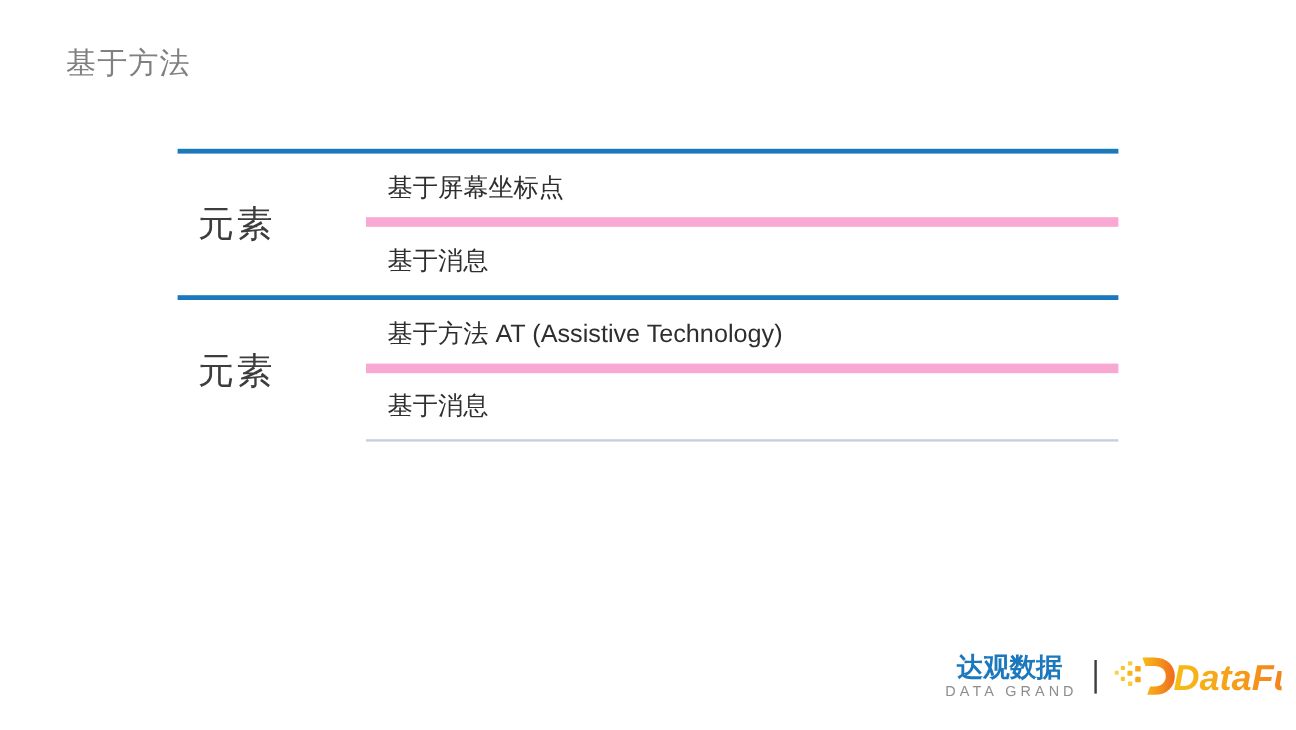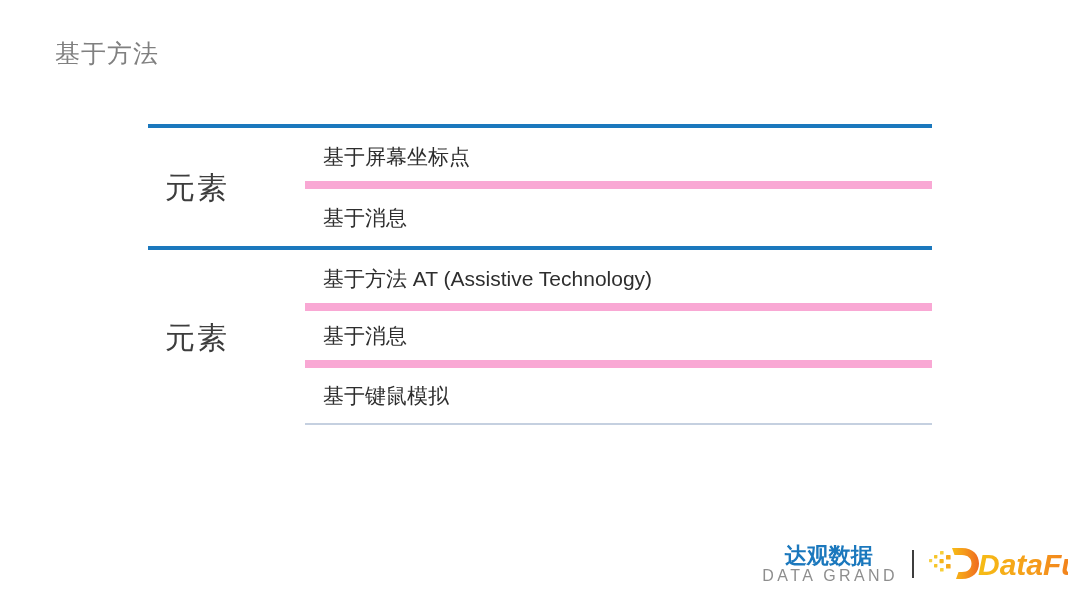--- a/index.html
+++ b/index.html
@@ -124,21 +124,21 @@
   }
   .logo-datagrand .cn {
     font-size: 22px;
     line-height: 24px;
     font-weight: bold;
     color: #1b78bd;
     letter-spacing: 0px;
     white-space: nowrap;
   }
   .logo-datagrand .en {
-    font-size: 16px;
+    font-size: 12px;
     line-height: 14px;
     color: #8e8e8e;
     letter-spacing: 3.4px;
     white-space: nowrap;
     margin-top: 1px;
     padding-left: 3px;
   }
   .logo-sep {
     width: 2px;
     height: 28px;
@@ -182,23 +182,20 @@
     <div class="group group-b">
       <div class="group-label">
         <span>元素</span>
       </div>
       <div class="group-items">
         <div class="item-row">
           <div class="item-text">基于方法 AT (Assistive Technology)</div>
         </div>
         <div class="item-row">
           <div class="item-text">基于消息</div>
-        </div>
-        <div class="item-row">
-          <div class="item-text">基于键鼠模拟</div>
         </div>
       </div>
     </div>
 
   </div>
 
   <div class="footer">
 
     <div class="logo-datagrand">
       <div class="cn">达观数据</div>

